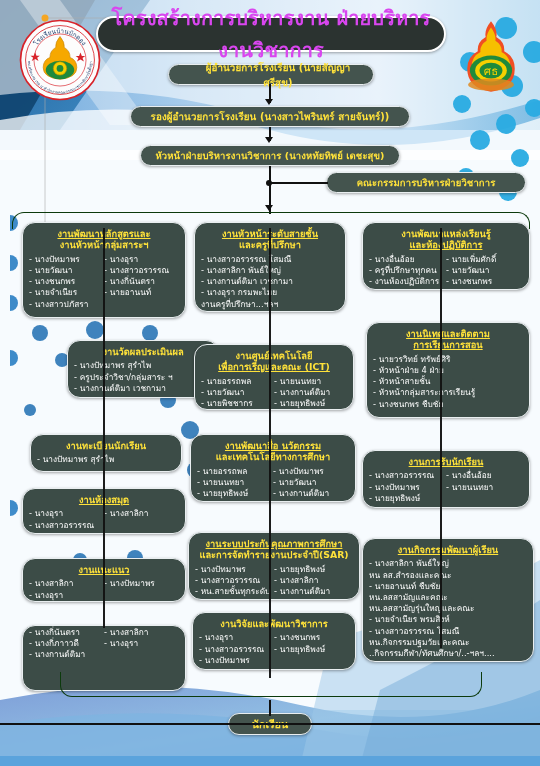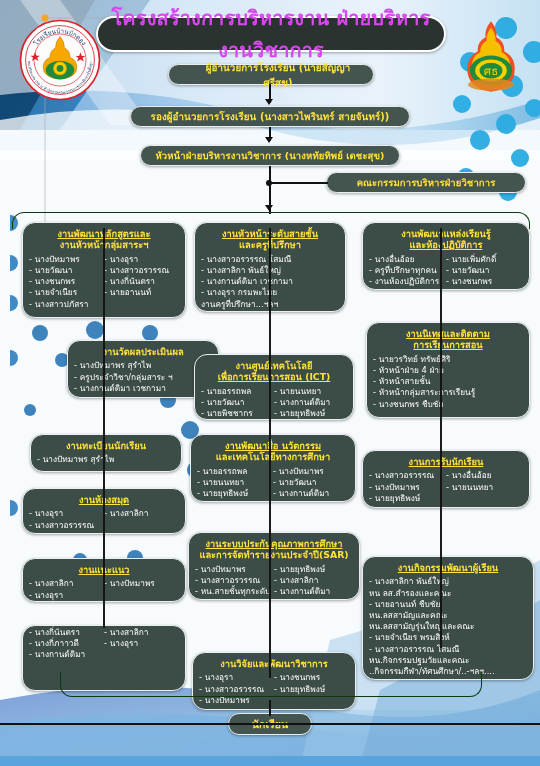--- a/index.html
+++ b/index.html
@@ -298,22 +298,22 @@
   <div class="box" style="left:194px;top:222px;width:152px;height:90px;">
       <div class="hd"><span class="u">งานหัวหน้าระดับสายชั้น</span><br><span>และครูที่ปรึกษา</span></div>
       <div class="names c1">
         <span>- นางสาวอรวรรณ โสมณี</span>
         <span>- นางสาลิกา พันธ์ใหญ่</span>
         <span>- นางกานต์ติมา เวชกามา</span>
         <span>- นางอุรา กรมพะไมย</span>
         <span>  งานครูที่ปรึกษา...ฯลฯ</span>
       </div>
     </div>
-  <div class="box" style="left:194px;top:344px;width:160px;height:66px;margin-top:10px;">
-      <div class="hd"><span>งานศูนย์เทคโนโลยี</span><br><span class="u">เพื่อการเรียนการสอน (ICT)</span></div>
+  <div class="box" style="left:194px;top:344px;width:160px;height:66px;">
+      <div class="hd"><span>งานศูนย์เทคโนโลยี</span><br><span class="u">เพื่อการเรีญและคณะ (ICT)</span></div>
       <div class="names c2">
         <span>- นายอรรถพล</span>
         <span>- นายนนทยา</span>
         <span>- นายวัฒนา</span>
         <span>- นางกานต์ติมา</span>
         <span>- นายพิชชากร</span>
         <span>- นายยุทธิพงษ์</span>
       </div>
     </div>
   <div class="box" style="left:190px;top:434px;width:166px;height:68px;">
@@ -331,21 +331,21 @@
       <div class="hd"><span class="u">งานระบบประกันคุณภาพการศึกษา</span><br><span>และการจัดทำรายงานประจำปี(SAR)</span></div>
       <div class="names c2">
         <span>- นางปัทมาพร</span>
         <span>- นายยุทธิพงษ์</span>
         <span>- นางสาวอรวรรณ</span>
         <span>- นางสาลิกา</span>
         <span>- หน.สายชั้นทุกระดับ</span>
         <span>- นางกานต์ติมา</span>
       </div>
     </div>
-  <div class="box" style="left:192px;top:652px;width:164px;height:58px;">
+  <div class="box" style="left:192px;top:612px;width:164px;height:58px;">
       <div class="hd"><span>งานวิจัยและพัฒนาวิชาการ</span></div>
       <div class="names c2">
         <span>- นางอุรา</span>
         <span>- นางชนกพร</span>
         <span>- นางสาวอรวรรณ</span>
         <span>- นายยุทธิพงษ์</span>
         <span>- นางปัทมาพร</span>
         <span></span>
       </div>
     </div>
@@ -375,21 +375,21 @@
       <div class="hd"><span class="u">งานการรับนักเรียน</span></div>
       <div class="names c2">
         <span>- นางสาวอรวรรณ</span>
         <span>- นางอื่นอ้อย</span>
         <span>- นางปัทมาพร</span>
         <span>- นายนนทยา</span>
         <span>- นายยุทธิพงษ์</span>
         <span></span>
       </div>
     </div>
-  <div class="box" style="left:362px;top:538px;width:172px;height:124px;margin-top:18px;">
+  <div class="box" style="left:362px;top:538px;width:172px;height:124px;">
       <div class="hd"><span class="u">งานกิจกรรมพัฒนาผู้เรียน</span></div>
       <div class="names c1">
         <span>- นางสาลิกา พันธ์ใหญ่</span>
         <span>  หน ลส.สำรองและคณะ</span>
         <span>- นายอานนท์ ชืบชัย</span>
         <span>  หน.ลสสามัญและคณะ</span>
         <span>  หน.ลสสามัญรุ่นใหญ่และคณะ</span>
         <span>- นายจำเนียร พรมสิงห์</span>
         <span>- นางสาวอรวรรณ โสมณี</span>
         <span>  หน.กิจกรรมปฐมวัยและคณะ</span>

